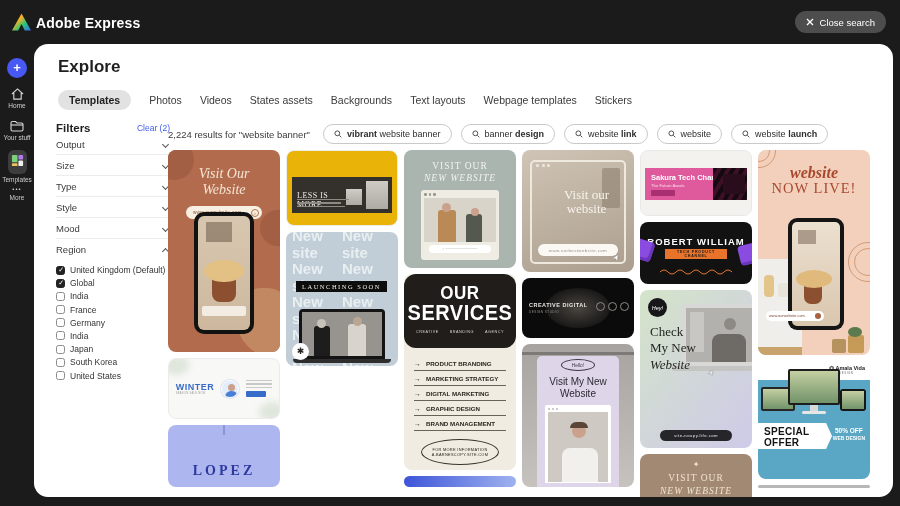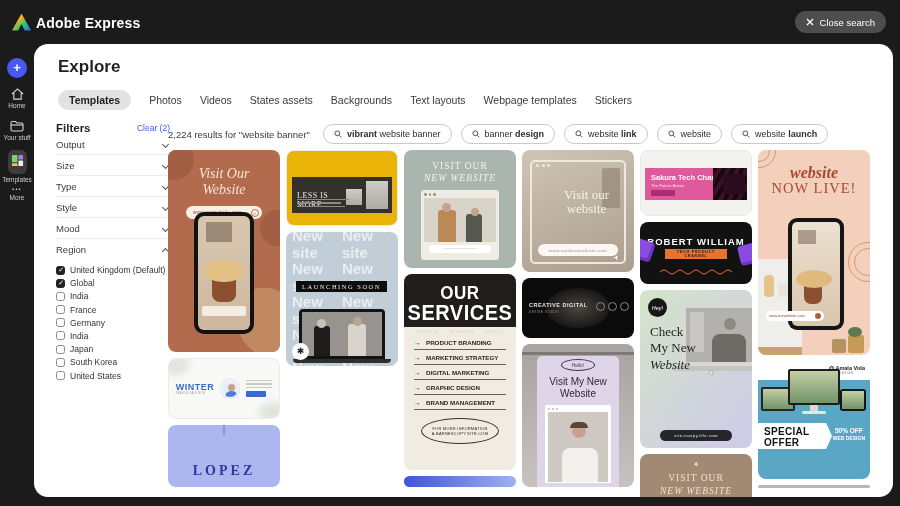--- a/index.html
+++ b/index.html
@@ -88,21 +88,21 @@
   .c4-title { margin-top:10px; text-align:center; color:#f2f3ef; font-size:9.5px; letter-spacing:1px; line-height:1.3; }
   .c4-title .it { font-style:italic; }
   .c4-browser { position:absolute; left:17px; top:40px; width:78px; height:70px; background:#efece4; border-radius:3px; padding:3px 3px 0; }
   .c4-dots { display:flex; gap:2px; margin-bottom:2px; }
   .c4-dots i { width:2.5px; height:2.5px; border-radius:50%; background:#9a978f; }
   .c4-photo { height:44px; background:#d9d4c9; position:relative; overflow:hidden; }
   .c4-pill { margin:3px auto 0; width:62px; height:8px; background:#fff; border-radius:4px; display:flex; align-items:center; justify-content:center; }
   .c4-pill span { font-size:3.5px; color:#9a978f; }
 
   .c5 { height:196px; background:#f1ece1; }
-  .c5-head { height:53px; background:#201d1a; color:#fff; text-align:center; padding-top:9px; }
+  .c5-head { height:74px; background:#201d1a; color:#fff; text-align:center; padding-top:9px;border-radius:12px; }
   .c5-t1 { font-size:17px; font-weight:900; letter-spacing:.5px; transform:scaleY(1.1); }
   .c5-t2 { font-size:20px; font-weight:900; letter-spacing:.5px; transform:scaleY(1.1); margin-top:-2px; }
   .c5-nav { display:flex; justify-content:space-between; padding:6px 12px 0; font-size:3.8px; letter-spacing:.5px; color:#d8d4cc; }
   .c5-list { padding:8px 10px 0; }
   .c5-item { display:flex; align-items:center; gap:5px; font-size:6.2px; font-weight:800; color:#2a251f; border-bottom:1px solid #6b6257; height:15px; }
   .c5-item .arr { font-size:7px; font-weight:400; }
   .c5-oval { margin:8px auto 0; width:78px; height:26px; border:1px solid #3a332c; border-radius:50%; display:flex; flex-direction:column; align-items:center; justify-content:center; font-size:3.9px; color:#2a251f; letter-spacing:.3px; }
 
   .c6 { height:122px; background:linear-gradient(160deg,#cfc4b5,#ab9e8e); }
   .c6-frame { position:absolute; inset:10px 8px 8px; border:2px solid #efe9dd; border-radius:5px; }

